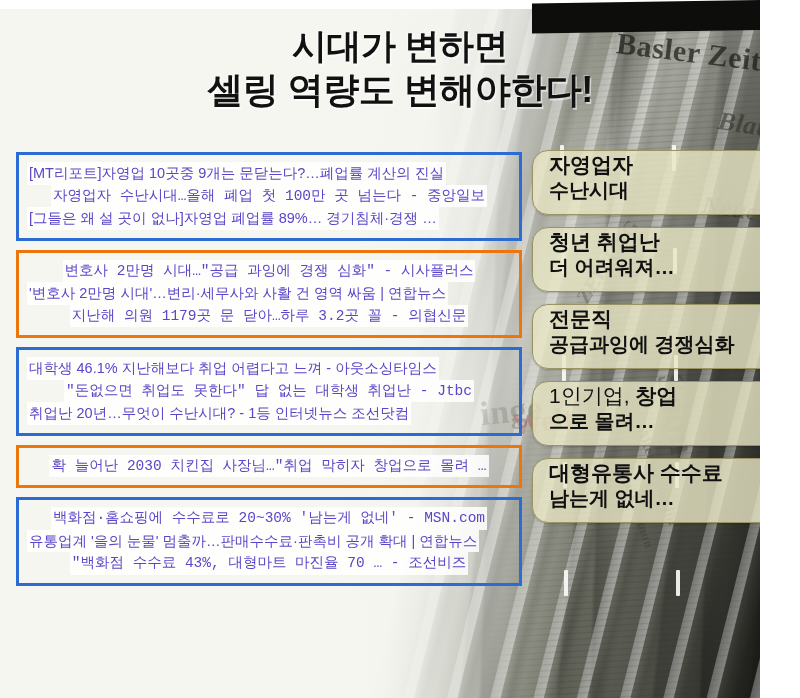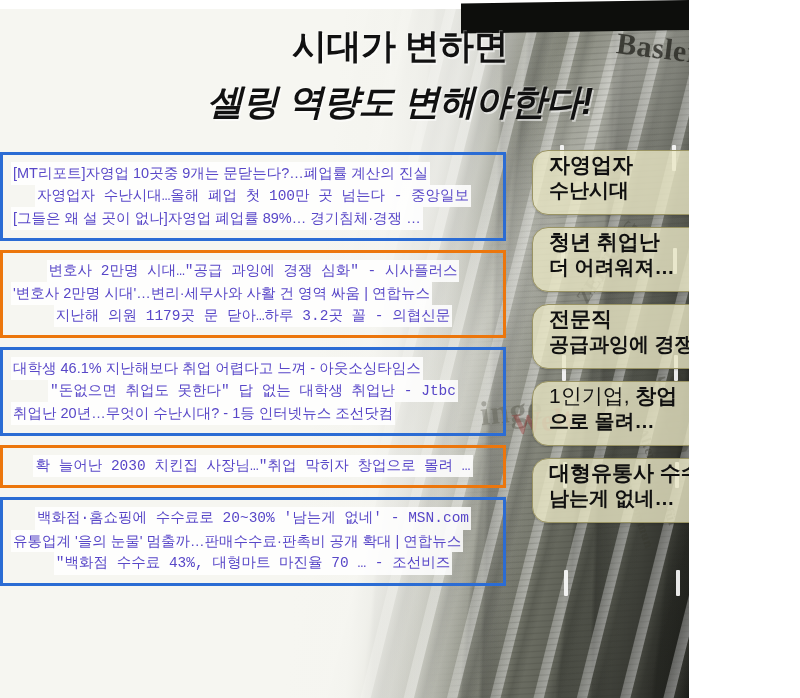--- a/index.html
+++ b/index.html
@@ -7,21 +7,21 @@
     margin: 0;
     padding: 0;
     background: #ffffff;
   }
   body {
     font-family: "Liberation Sans", "DejaVu Sans", sans-serif;
   }
 
   #slide {
     position: relative;
-    width: 689px;
+    width: 760px;
     height: 698px;
     overflow: hidden;
     background: #fde047;
   }
 
   
   .bg-photo {
     position: absolute;
     inset: 0;
     background:
@@ -162,26 +162,26 @@
     font-family: "Liberation Sans", "DejaVu Sans", sans-serif;
     font-weight: 700;
     font-size: 35px;
     line-height: 44px;
     color: #111111;
     letter-spacing: -0.5px;
     text-shadow:
       1.5px 1.5px 0 rgba(255,255,255,.55),
       -1px -1px 0 rgba(255,255,255,.35);
   }
-  .title-line.l2 { font-style: italic; font-size: 36px; margin-top: 12px; }
+  .title-line.l2 { font-size: 36px; }
 
   
   .news-col {
     position: absolute;
-    left: 0;
+    left: 16px;
     top: 152px;
     width: 506px;
     z-index: 5;
   }
   .news-box {
     box-sizing: border-box;
     border: 3px solid #2b6cd4;
     padding: 7px 8px 8px 8px;
     margin-bottom: 9px;
     background: transparent;

